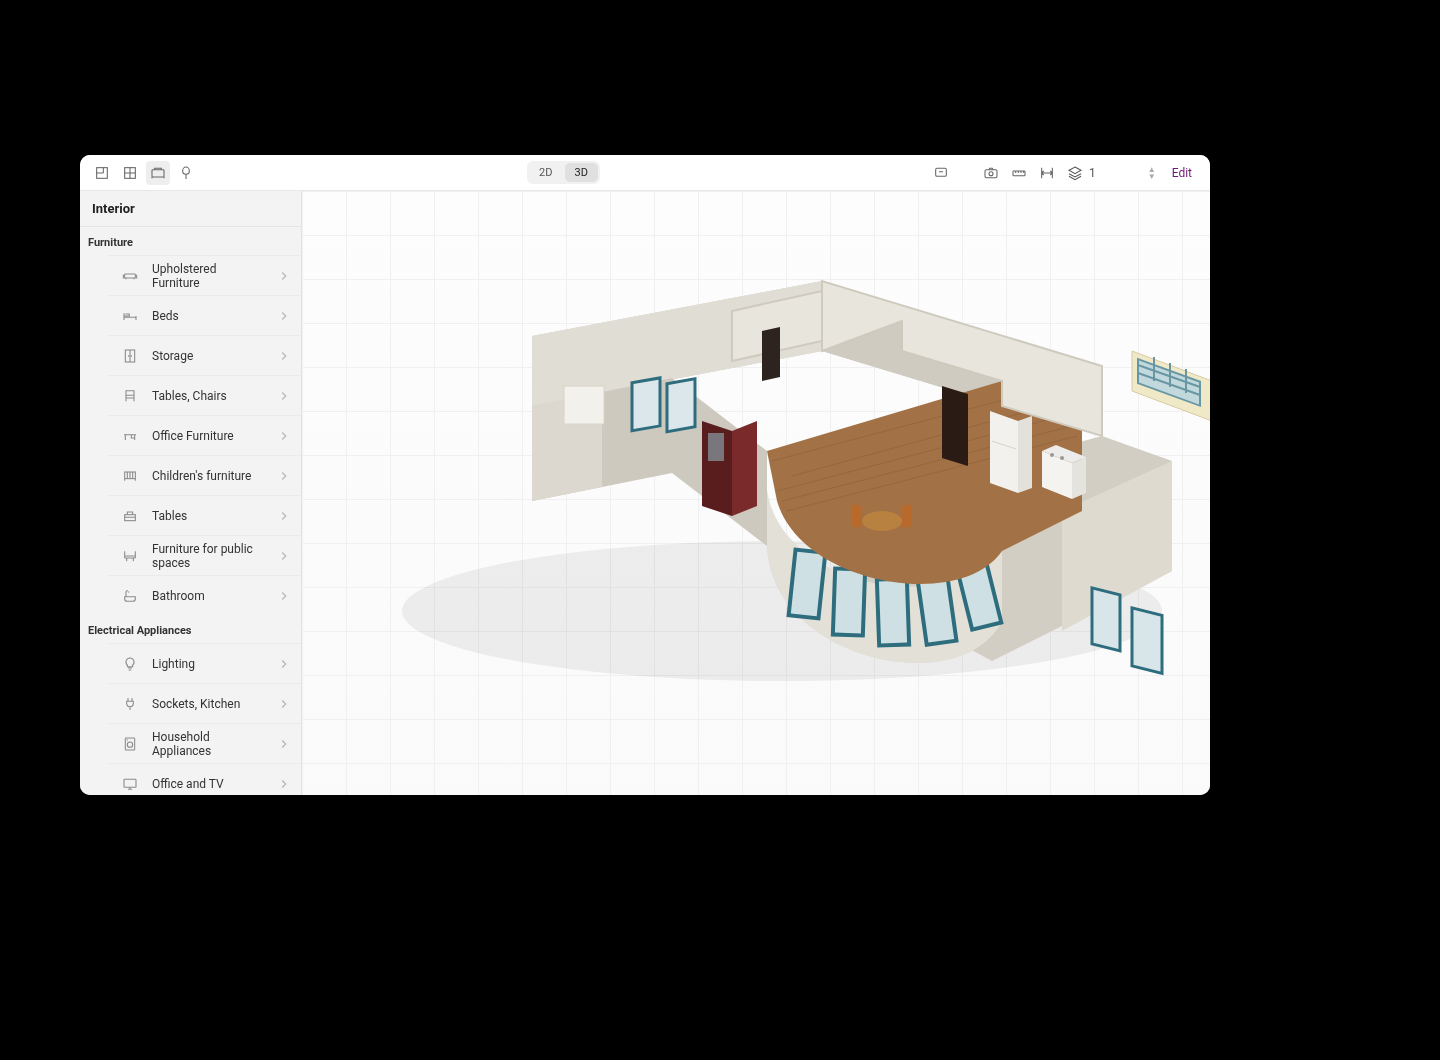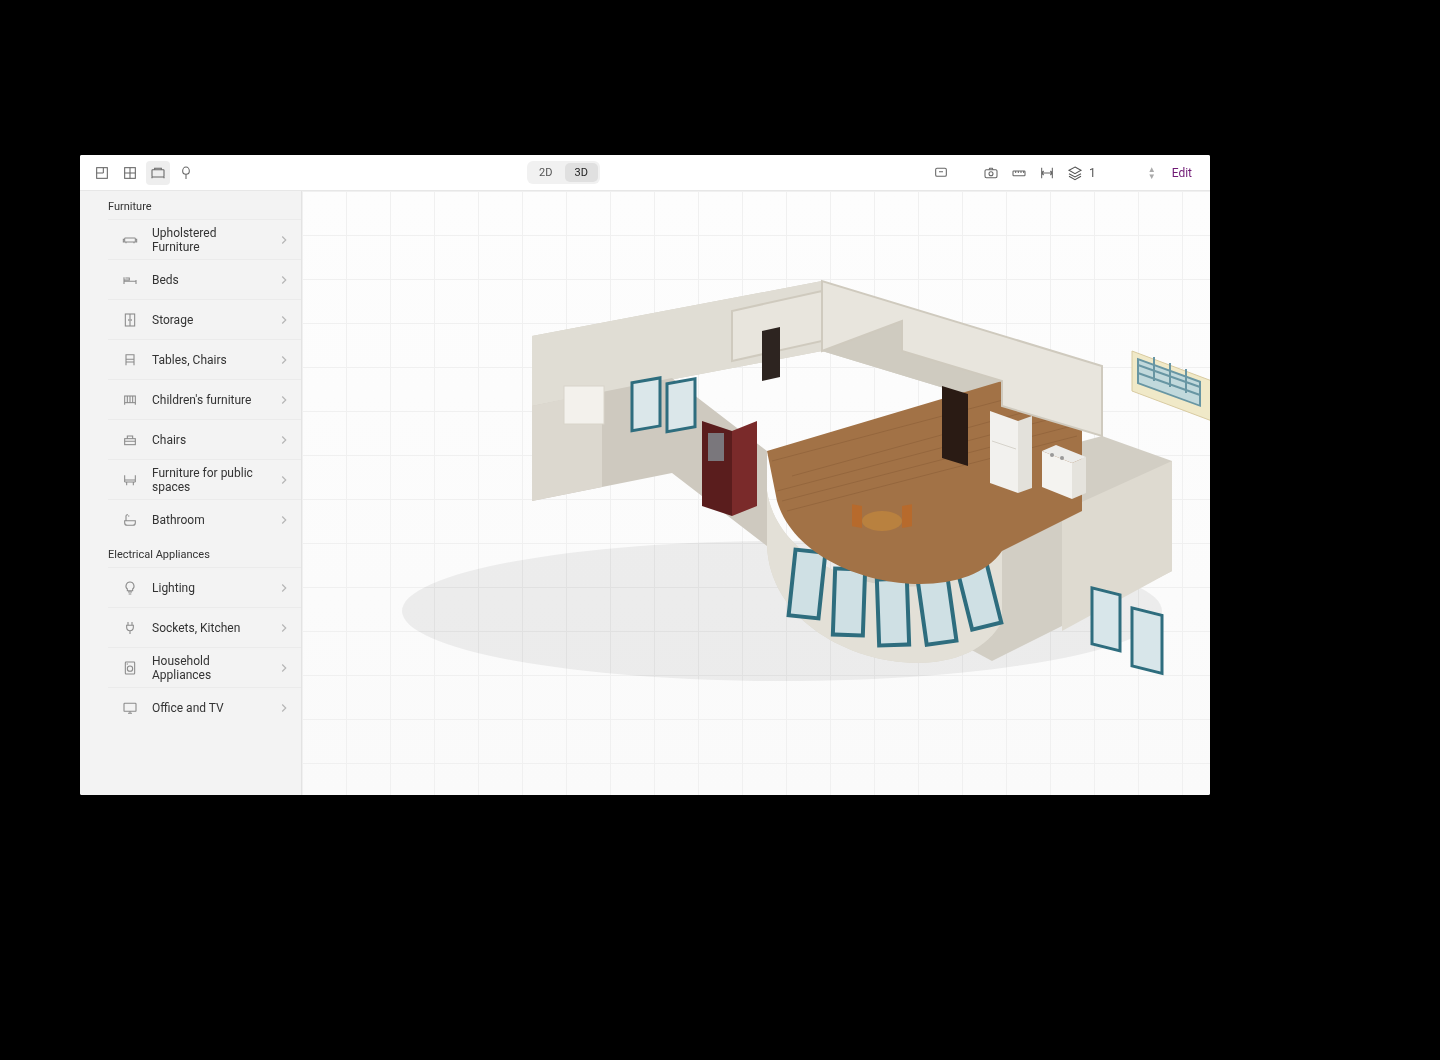--- a/index.html
+++ b/index.html
@@ -12,21 +12,21 @@
     position: relative;
     overflow: hidden;
   }
   .app-window {
     position: absolute;
     left: 80px;
     top: 155px;
     width: 1130px;
     height: 640px;
     background: #fff;
-    border-radius: 2px;
+    border-radius: 10px;
     box-shadow: 0 40px 80px rgba(0,0,0,0.6), 0 10px 30px rgba(0,0,0,0.4);
     display: flex;
     flex-direction: column;
     overflow: hidden;
   }
 
   
   .toolbar {
     height: 36px;
     border-bottom: 1px solid #e7e7e7;
@@ -84,23 +84,23 @@
     overflow:hidden;
   }
   .sidebar-title {
     padding: 10px 12px;
     font-size: 13px;
     font-weight: 700;
     color: #222;
     border-bottom: 1px solid #e5e5e5;
   }
   .section-header {
-    padding: 9px 28px 6px;
+    padding: 9px 8px 6px;
     font-size: 11px;
-    font-weight: 400;
+    font-weight: 700;
     color: #333;
   }
   .cat-list { display:flex; flex-direction:column;margin-left:28px; }
   .cat-item {
     display:flex; align-items:center;
     height: 40px;
     padding: 0 10px 0 12px;
     gap: 12px;
     cursor: pointer;
     border-top: 1px solid rgba(0,0,0,0.03);
@@ -210,20 +210,21 @@
           <span>▼</span>
         </span>
       </div>
       <div class="edit-btn">Edit</div>
     </div>
   </div>
 
   <div class="body">
 
     <div class="sidebar">
+      <div class="sidebar-title">Interior</div>
 
       <div class="section-header">Furniture</div>
       <div class="cat-list">
         <div class="cat-item">
           <span class="cat-icon">
               <svg class="ic" viewBox="0 0 24 24" fill="none" stroke="currentColor" stroke-width="1.6">
                 <rect x="4" y="9" width="16" height="6" rx="1"></rect>
                 <path d="M4 11H2v4h2M20 11h2v4h-2M6 15v2M18 15v2"></path>
               </svg>
             </span>
@@ -270,39 +271,52 @@
           <span class="cat-label">Tables, Chairs</span>
           <span class="cat-chevron">
               <svg class="ic-s" viewBox="0 0 24 24" fill="none" stroke="currentColor" stroke-width="2">
                 <path d="M9 6l6 6-6 6"></path>
               </svg>
             </span>
         </div>
         <div class="cat-item">
           <span class="cat-icon">
               <svg class="ic" viewBox="0 0 24 24" fill="none" stroke="currentColor" stroke-width="1.6">
+                <path d="M3 10h18M5 10v8M19 10v8M14 10v5h5"></path>
+              </svg>
+            </span>
+          <span class="cat-label">Office Furniture</span>
+          <span class="cat-chevron">
+              <svg class="ic-s" viewBox="0 0 24 24" fill="none" stroke="currentColor" stroke-width="2">
+                <path d="M9 6l6 6-6 6"></path>
+              </svg>
+            </span>
+        </div>
+        <div class="cat-item">
+          <span class="cat-icon">
+              <svg class="ic" viewBox="0 0 24 24" fill="none" stroke="currentColor" stroke-width="1.6">
                 <rect x="4" y="6" width="16" height="10"></rect>
                 <path d="M4 16v3M20 16v3M8 6v10M12 6v10M16 6v10"></path>
               </svg>
             </span>
           <span class="cat-label">Children's furniture</span>
           <span class="cat-chevron">
               <svg class="ic-s" viewBox="0 0 24 24" fill="none" stroke="currentColor" stroke-width="2">
                 <path d="M9 6l6 6-6 6"></path>
               </svg>
             </span>
         </div>
         <div class="cat-item">
           <span class="cat-icon">
               <svg class="ic" viewBox="0 0 24 24" fill="none" stroke="currentColor" stroke-width="1.6">
                 <rect x="4" y="10" width="16" height="9"></rect>
                 <path d="M4 14h16M8 10V6h8v4"></path>
               </svg>
             </span>
-          <span class="cat-label">Chairs</span>
+          <span class="cat-label">Tables</span>
           <span class="cat-chevron">
               <svg class="ic-s" viewBox="0 0 24 24" fill="none" stroke="currentColor" stroke-width="2">
                 <path d="M9 6l6 6-6 6"></path>
               </svg>
             </span>
         </div>
         <div class="cat-item">
           <span class="cat-icon">
               <svg class="ic" viewBox="0 0 24 24" fill="none" stroke="currentColor" stroke-width="1.6">
                 <path d="M4 5v10M20 5v10M4 12h16M4 15h16M7 15v5M17 15v5"></path>

